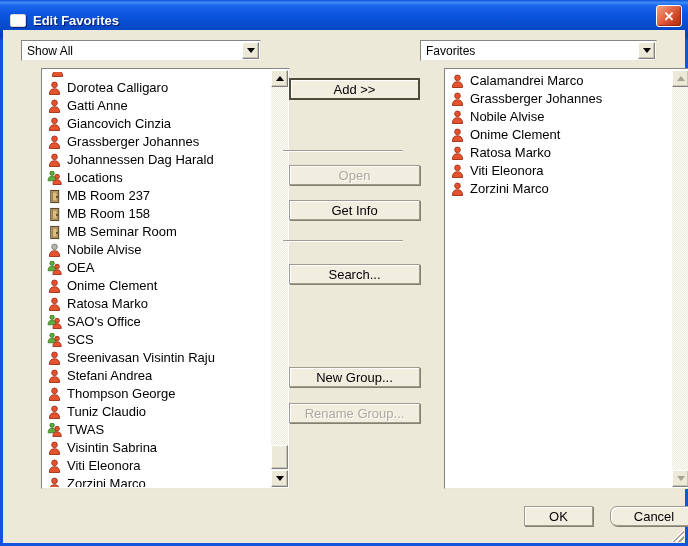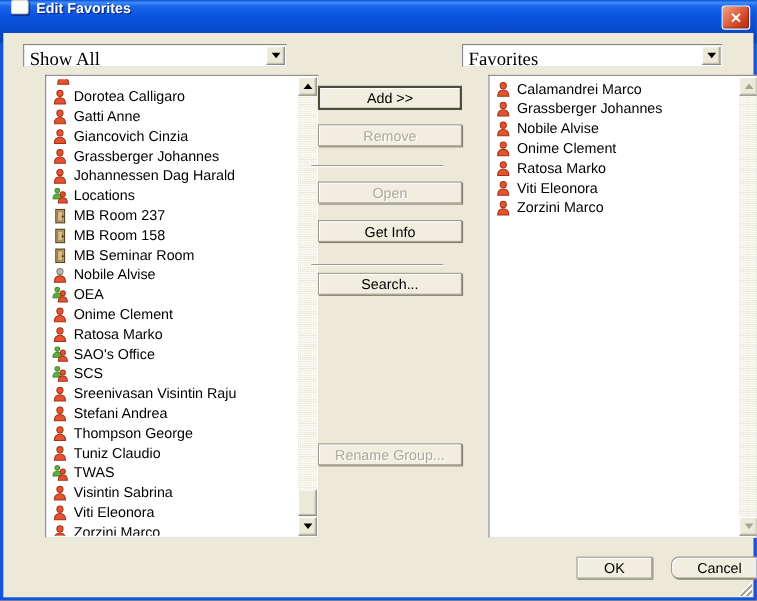--- a/index.html
+++ b/index.html
@@ -7,21 +7,21 @@
   .window {
     position:relative; width:688px; height:546px;
     background:#1254DC;
     font-family:"Liberation Sans", sans-serif;
     overflow:hidden;
   }
   
   .titlebar {
     position:absolute; left:0; top:0; width:688px; height:40px;
     background:linear-gradient(180deg,#0B50D8 0%,#3E8CF8 6%,#1A66EC 14%,#0D55E2 34%,#0749C8 70%,#0340B4 92%,#0C50D4 100%);
-    display:flex; 
+    display:flex; align-items:center;
   }
   .win-icon {
     width:16px; height:13px; margin-left:10px;
     background:#FCFCFA; border:1px solid #D8D8D0; border-radius:2px;
     box-shadow:1px 1px 1px rgba(0,0,60,.5);
   }
   .title-text {
     margin-left:7px; color:#FFFFFF; font-weight:bold; font-size:13px;
     text-shadow:1px 1px 1px rgba(0,0,60,.7);
   }
@@ -37,23 +37,22 @@
   .client {
     position:absolute; left:3px; top:30px; width:682px; height:513px;
     background:#ECE9D8;
   }
   
   .combo {
     position:absolute; height:21px; background:#FFFFFF;
     border:1px solid #7F9DB9; border-color:#848484 #E8E6DA #E8E6DA #848484;
   }
   .combo .combo-text {
-    position:absolute; left:5px; top:3px; font-size:17px; color:#000;
+    position:absolute; left:5px; top:3px; font-size:12px; color:#000;
     white-space:nowrap;
-    font-family:Liberation Serif, serif;
   }
   .combo .combo-arrow-btn {
     position:absolute; right:1px; top:1px; bottom:1px; width:17px;
     background:#ECE9D8;
     border:1px solid; border-color:#FFFFFF #808080 #808080 #FFFFFF;
     box-shadow:inset -1px -1px 0 #C8C5B2;
     display:flex; align-items:center; justify-content:center;
   }
   .tri-down { width:0; height:0; border-left:4px solid transparent; border-right:4px solid transparent; border-top:5px solid #000; }
   .tri-up   { width:0; height:0; border-left:4px solid transparent; border-right:4px solid transparent; border-bottom:5px solid #000; }
@@ -478,25 +477,25 @@
       <div class="sb-btn sb-up">
           <span class="tri-up dis"></span>
         </div>
       <div class="sb-btn sb-down">
           <span class="tri-down dis"></span>
         </div>
     </div>
   </div>
 
   <button class="btn default" style="top:78px;">Add &gt;&gt;</button>
-  <button class="btn disabled" style="top:113px;">Remove</button>
   <div class="sep" style="top:150px;"></div>
   <button class="btn disabled" style="top:165px;">Open</button>
   <button class="btn" style="top:200px;">Get Info</button>
   <div class="sep" style="top:240px;"></div>
-  <button class="btn" style="top:248px;">Search...</button>
+  <button class="btn" style="top:264px;">Search...</button>
+  <button class="btn" style="top:367px;">New Group...</button>
   <button class="btn disabled" style="top:403px;">Rename Group...</button>
 
   <button class="btn btn-ok">OK</button>
   <button class="btn btn-cancel">Cancel</button>
 
   <div class="grip"></div>
 </div>
 
 </body></html>

